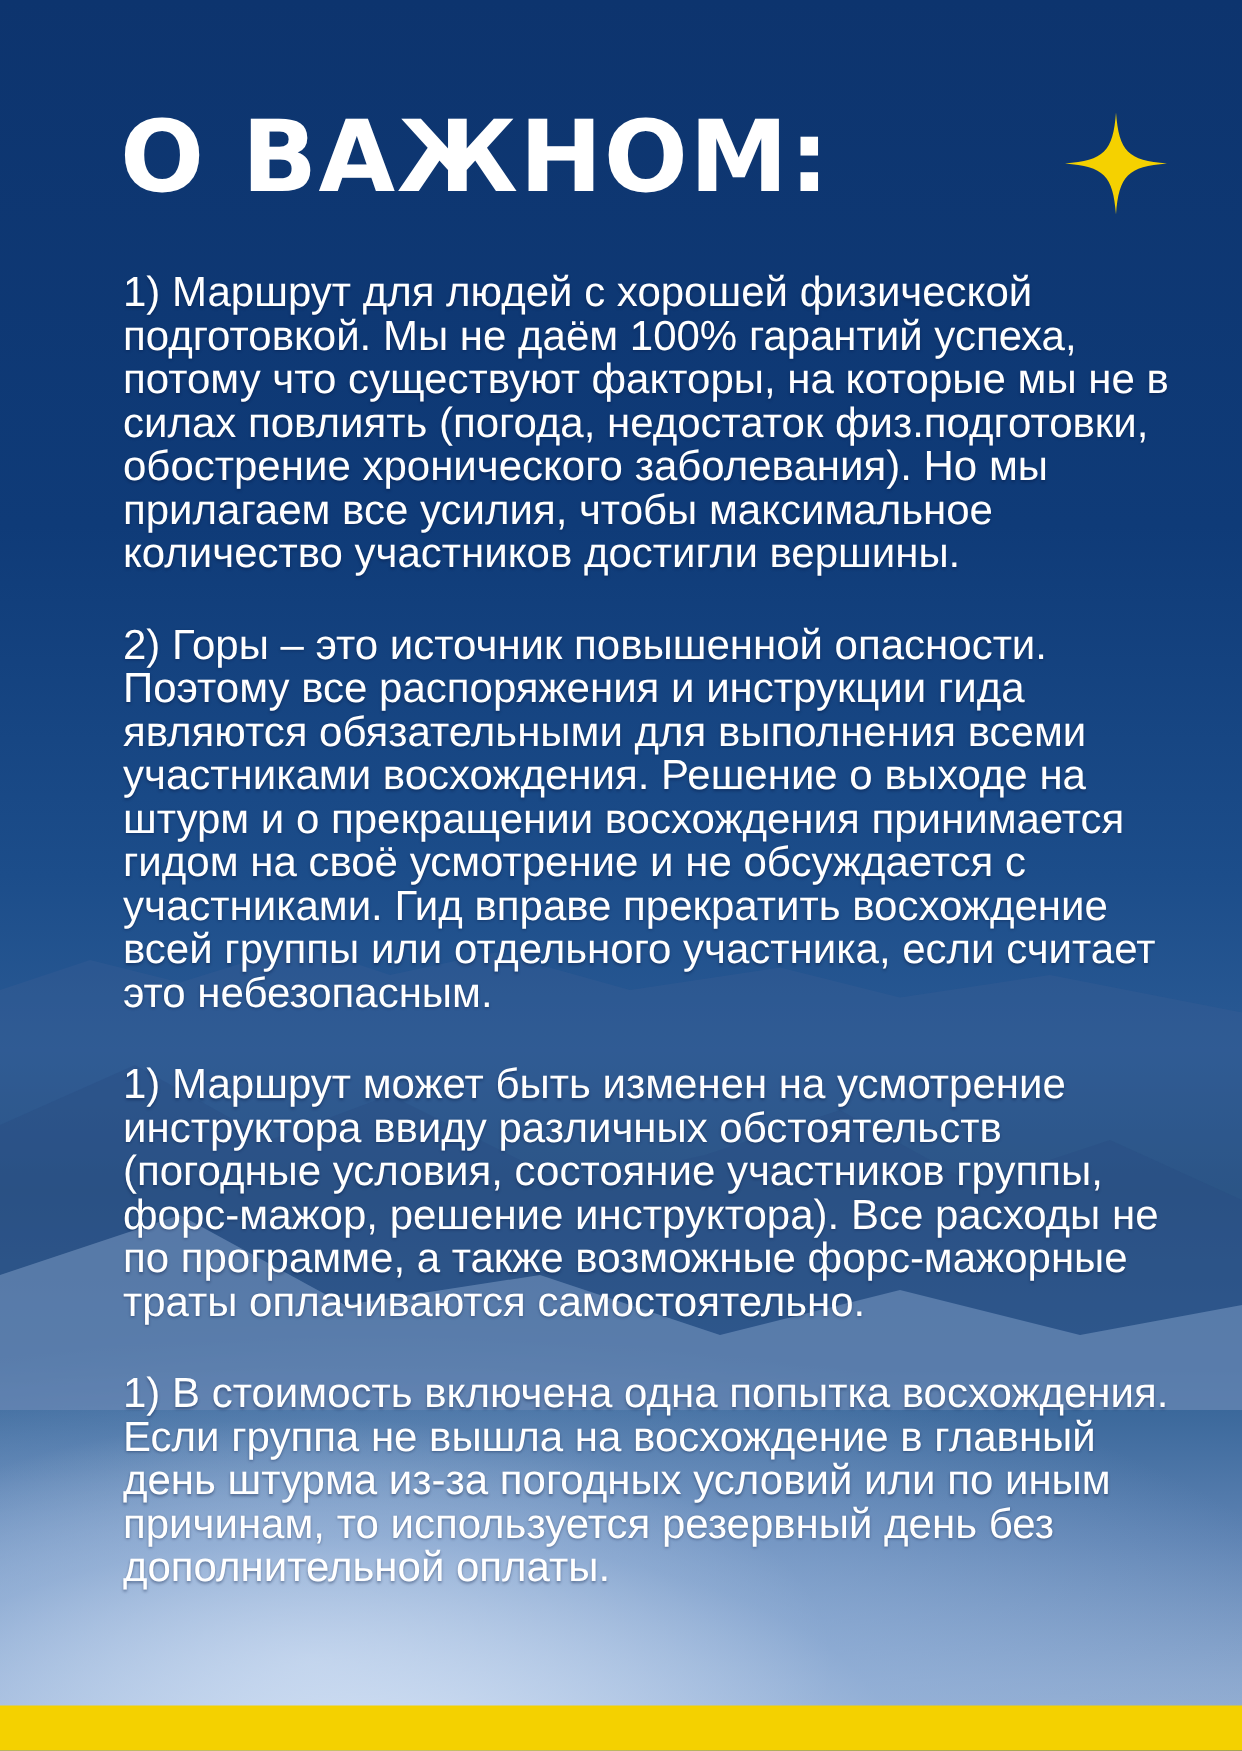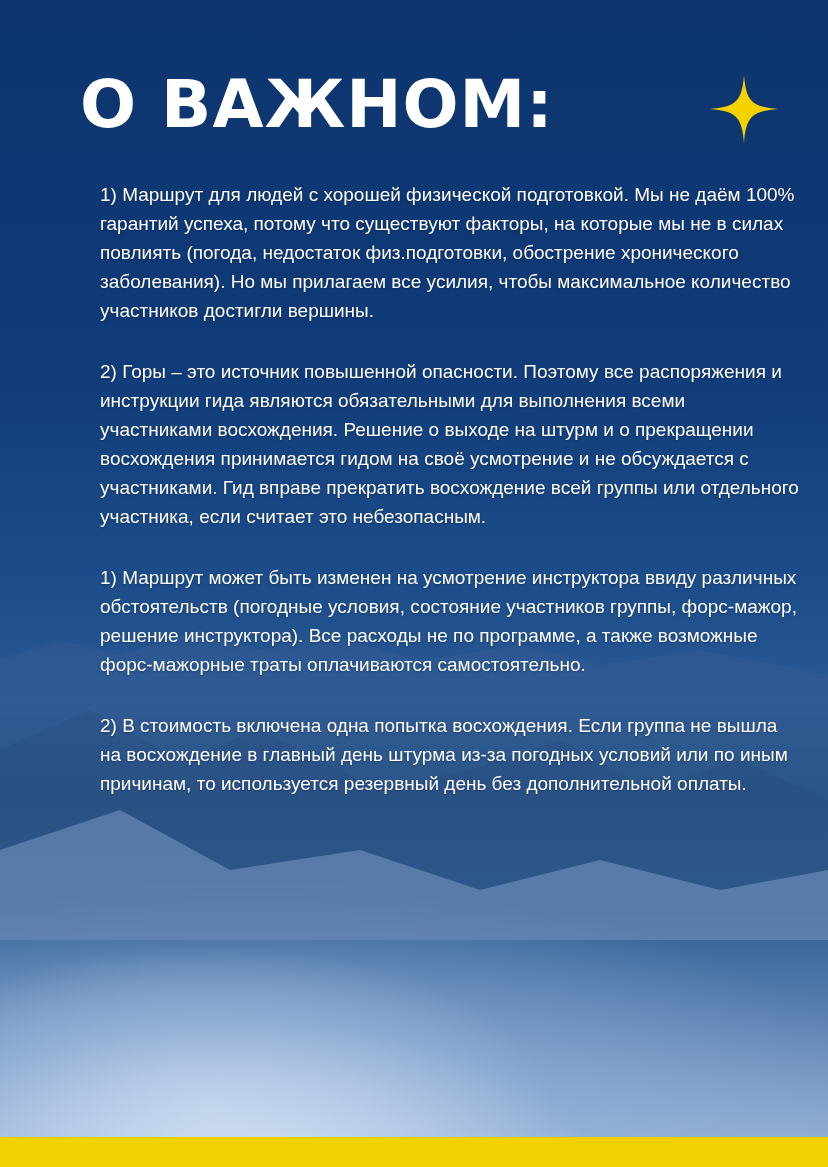--- a/index.html
+++ b/index.html
@@ -20,22 +20,22 @@
   }
   .title {
     position: absolute; left: 80px; top: 72px;
     font-family: "DejaVu Sans", sans-serif; font-weight: bold;
     font-size: 66px; color: #ffffff; letter-spacing: 1px; margin: 0;
     line-height: 1;
     text-align: right;
   }
   .star { position: absolute; left: 710px; top: 75px; width: 68px; height: 68px; }
   .content {
-    position: absolute; left: 100px; top: 180px; width: 700px;
-    color: #ffffff; font-size: 19px; line-height: 29px;
+    position: absolute; left: 82px; top: 180px; width: 700px;
+    color: #ffffff; font-size: 28px; line-height: 29px;
   }
   .content p { margin: 0 0 32px 0; text-shadow: 0 1px 2px rgba(0,20,60,0.4); }
   .footer-bar {
     position: absolute; left: 0; bottom: 0; width: 828px; height: 30px;
     background: #f4d100;
   }
 </style>
 </head>
 <body>
 
@@ -50,16 +50,16 @@
 <h1 class="title">О ВАЖНОМ:</h1>
 
 <svg class="star" viewBox="0 0 68 68">
   <path d="M34,0 C36,26 42,32 68,34 C42,36 36,42 34,68 C32,42 26,36 0,34 C26,32 32,26 34,0 Z" fill="#f5d100"></path>
 </svg>
 
 <div class="content">
   <p>1) Маршрут для людей с хорошей физической подготовкой. Мы не даём 100% гарантий успеха, потому что существуют факторы, на которые мы не в силах повлиять (погода, недостаток физ.подготовки, обострение хронического заболевания). Но мы прилагаем все усилия, чтобы максимальное количество участников достигли вершины.</p>
   <p>2) Горы – это источник повышенной опасности. Поэтому все распоряжения и инструкции гида являются обязательными для выполнения всеми участниками восхождения. Решение о выходе на штурм и о прекращении восхождения принимается гидом на своё усмотрение и не обсуждается с участниками. Гид вправе прекратить восхождение всей группы или отдельного участника, если считает это небезопасным.</p>
   <p>1) Маршрут может быть изменен на усмотрение инструктора ввиду различных обстоятельств (погодные условия, состояние участников группы, форс-мажор, решение инструктора). Все расходы не по программе, а также возможные форс-мажорные траты оплачиваются самостоятельно.</p>
-  <p>2) В стоимость включена одна попытка восхождения. Если группа не вышла на восхождение в главный день штурма из-за погодных условий или по иным причинам, то используется резервный день без дополнительной оплаты.</p>
+  <p>1) В стоимость включена одна попытка восхождения. Если группа не вышла на восхождение в главный день штурма из-за погодных условий или по иным причинам, то используется резервный день без дополнительной оплаты.</p>
 </div>
 
 <div class="footer-bar"></div>
 
 </body></html>

